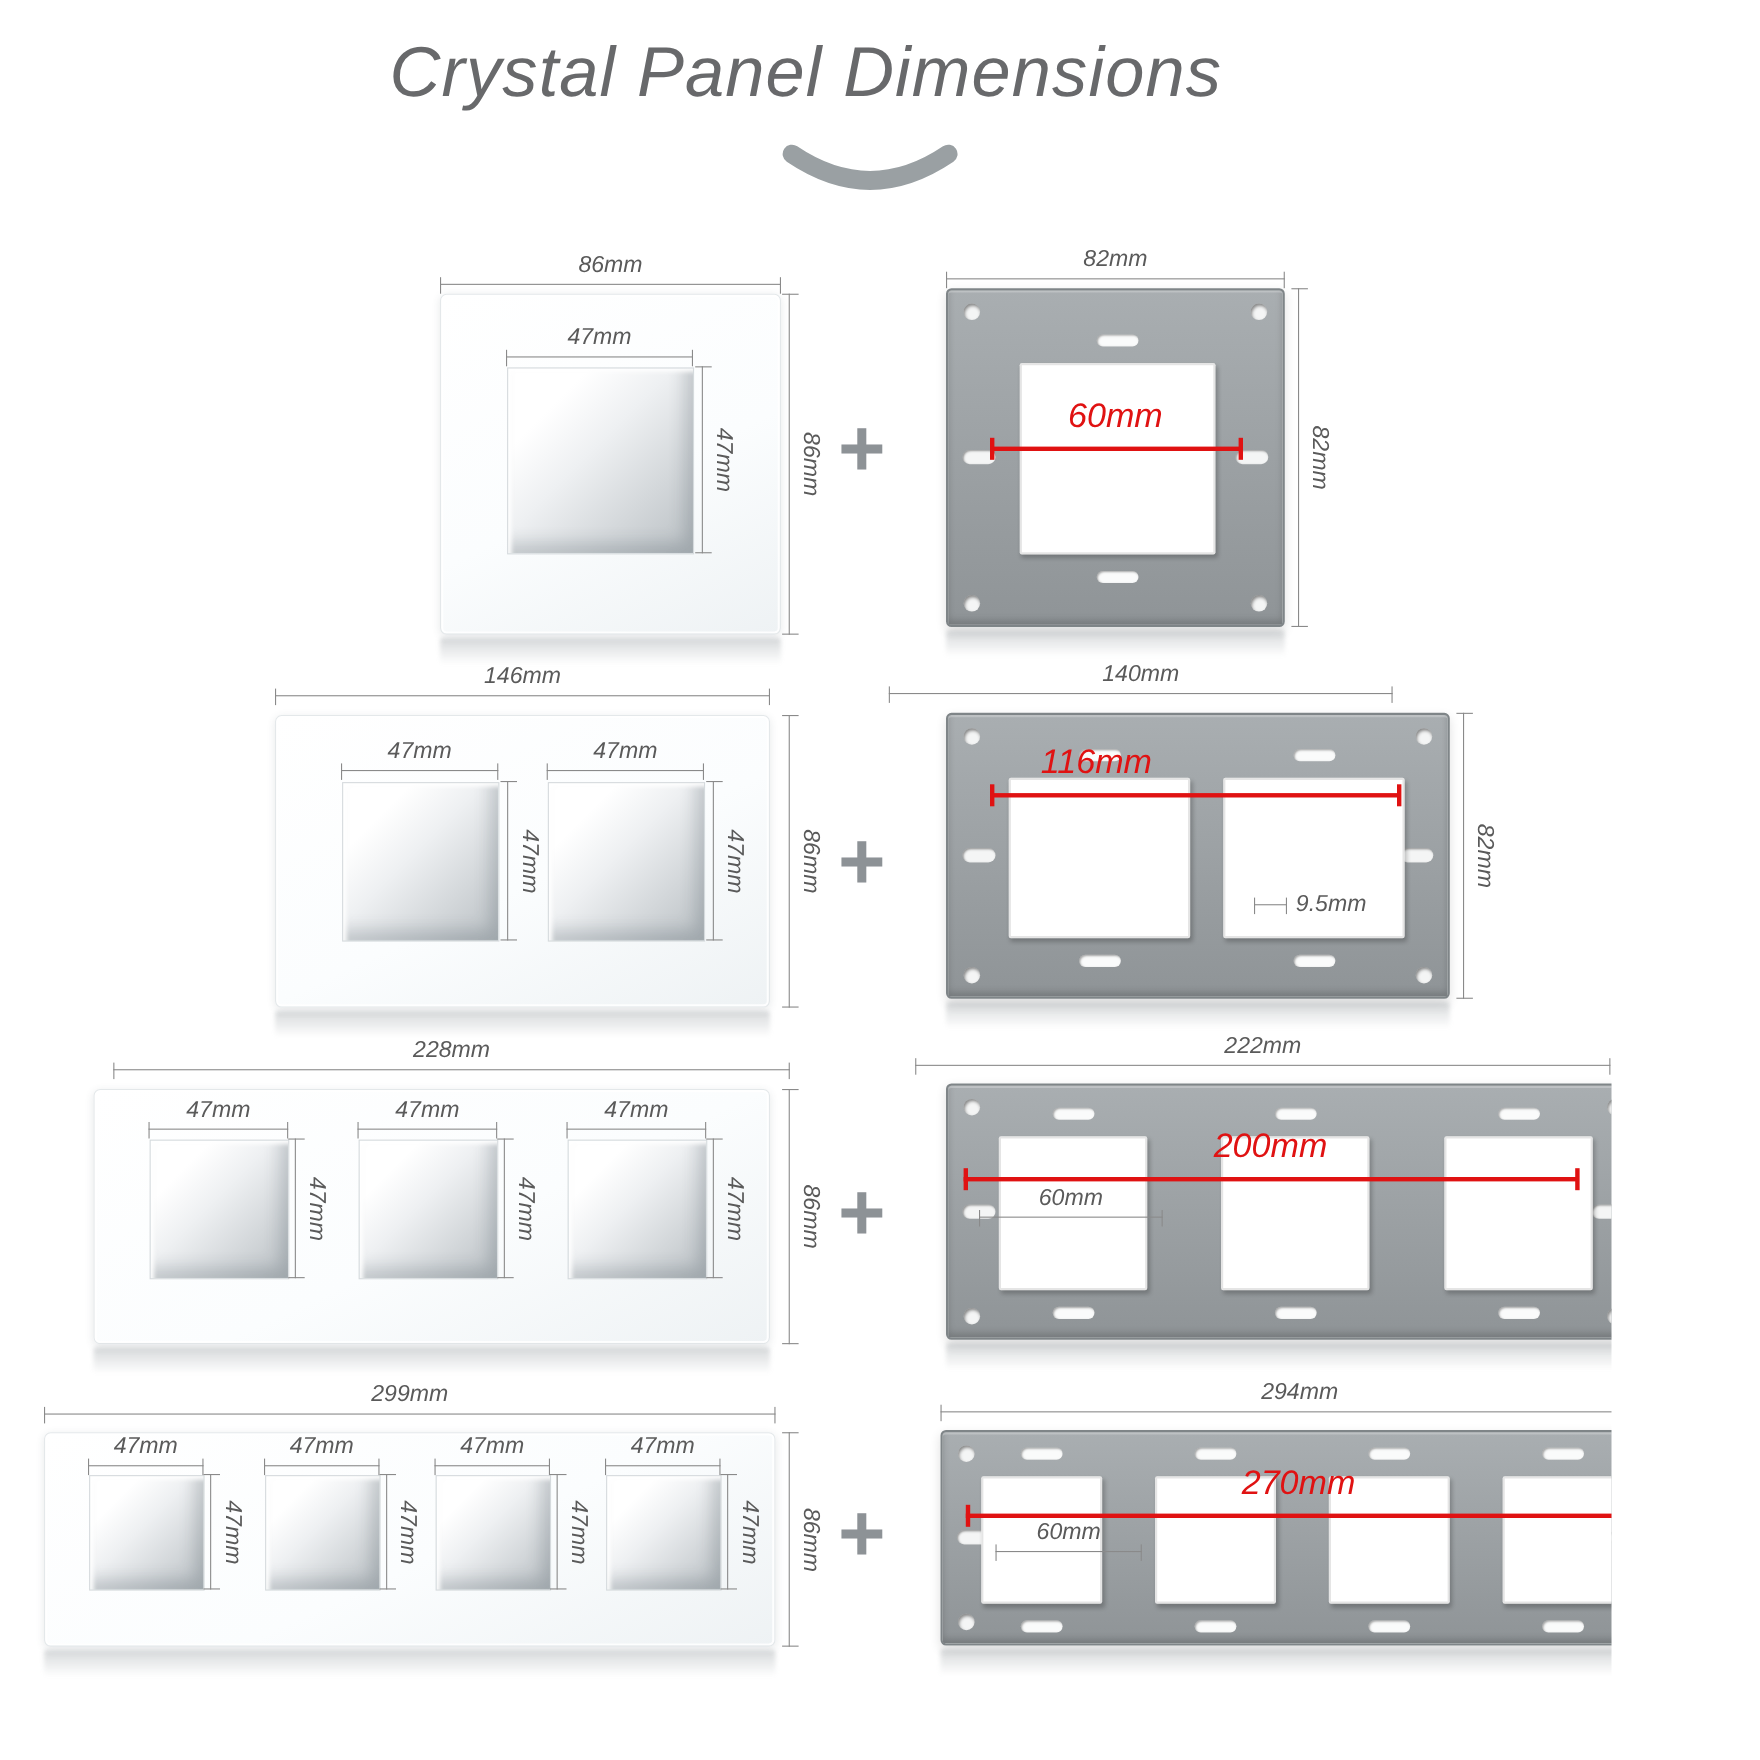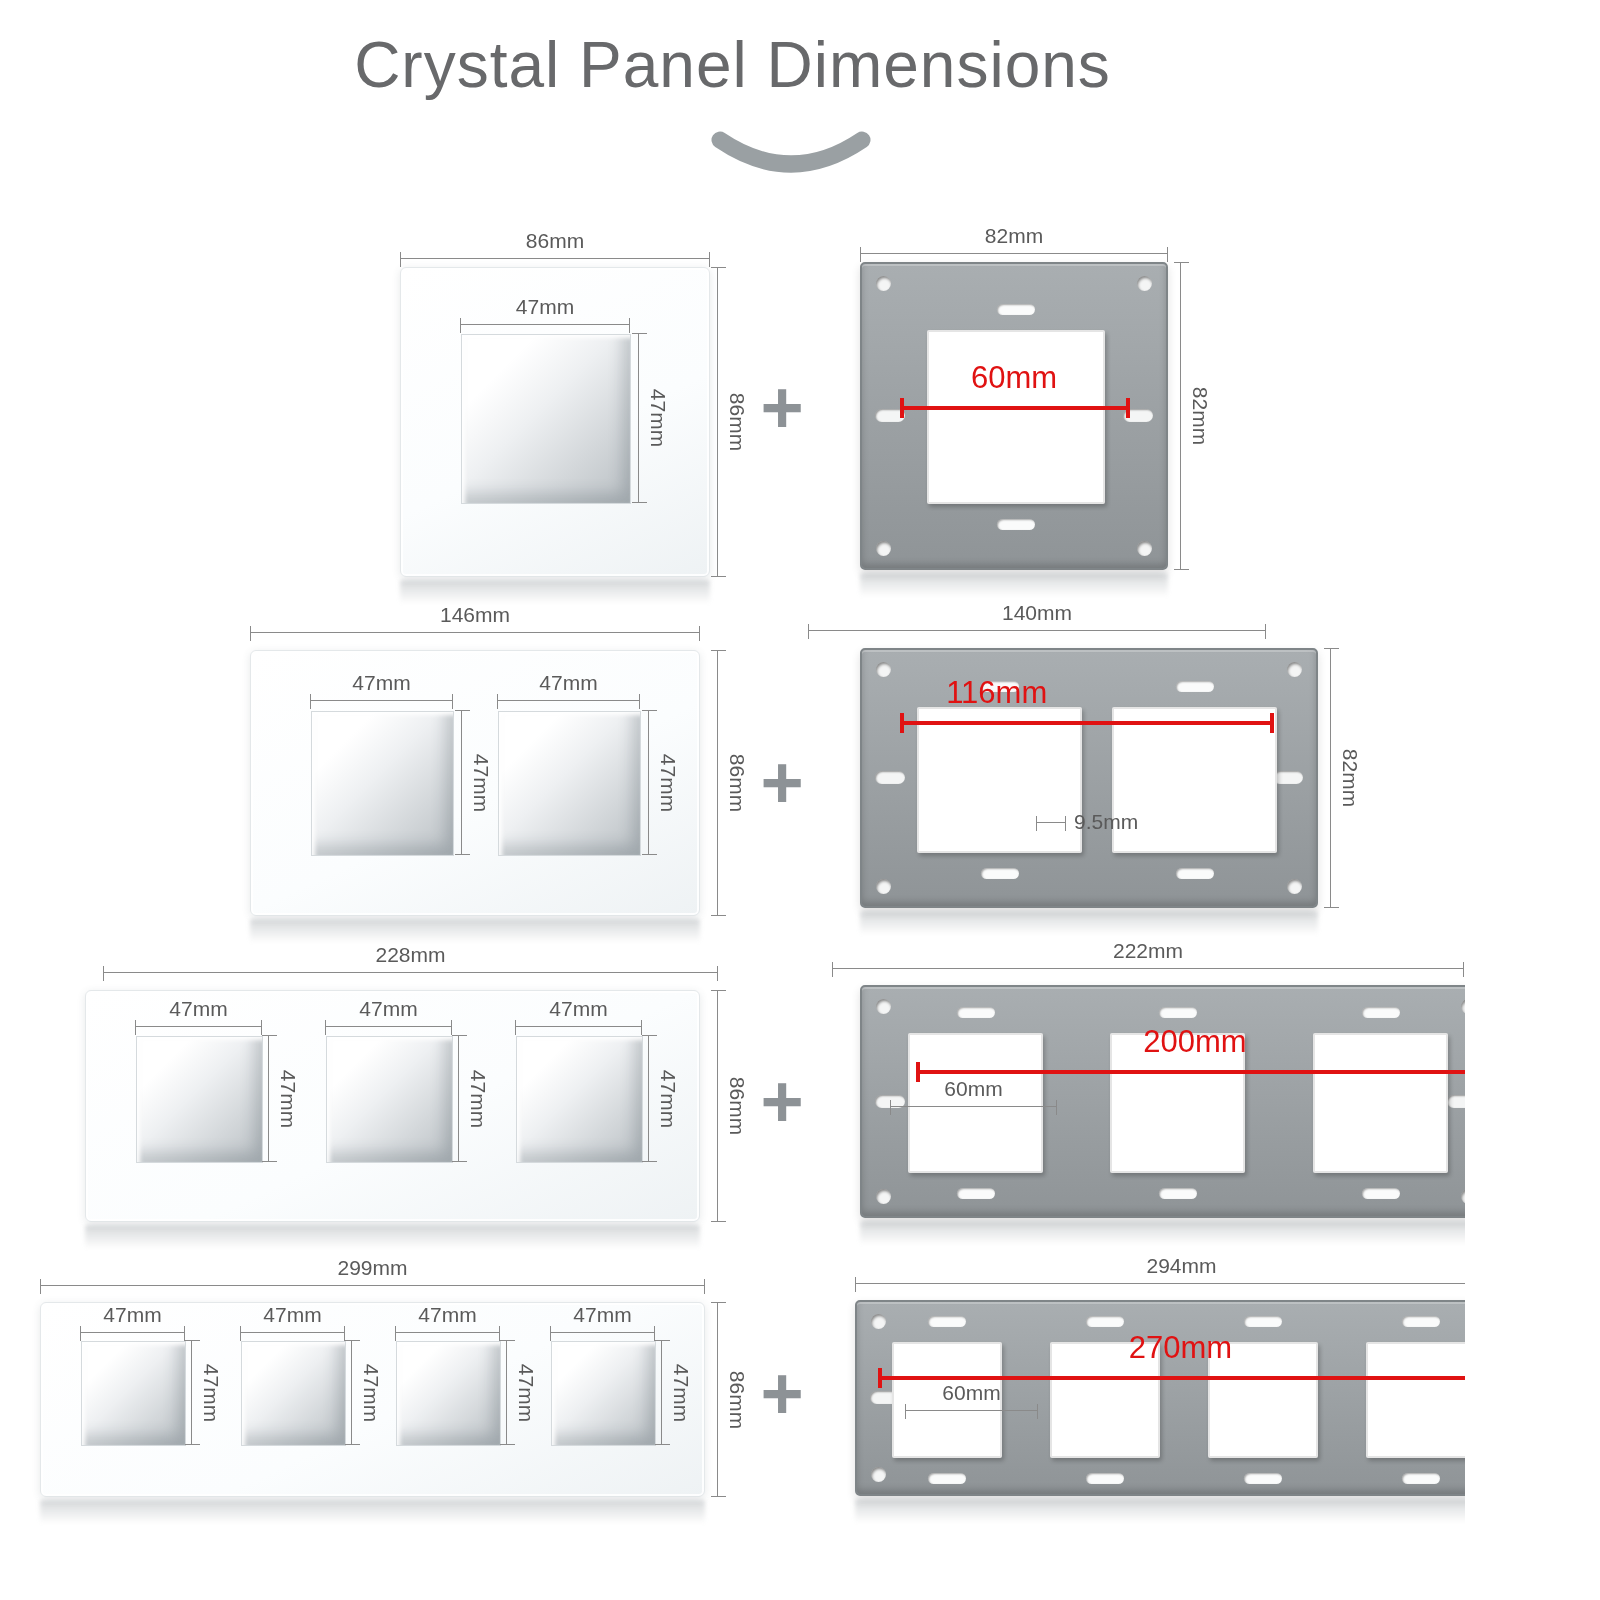--- a/index.html
+++ b/index.html
@@ -2,21 +2,21 @@
 <html style="--red: #e01212; --line: #8a8a8a; --txt: #5a5a5a;"><head>
 <meta charset="utf-8">
 <style>
   :root{
     --red:#e01212;
     --line:#8a8a8a;
     --txt:#5a5a5a;
   }
   *{margin:0;padding:0;box-sizing:border-box;}
   body{background:#ffffff;font-family:"Liberation Sans",sans-serif;}
-  .canvas{position:relative;width:1465px;height:1600px;background:#fff;overflow:hidden;}
+  .canvas{position:relative;width:1465px;height:1600px;background:#fff;overflow:hidden;font-style:italic;}
   .title{position:absolute;top:28px;left:0;width:100%;text-align:center;font-size:64px;color:#68696b;font-weight:400;letter-spacing:1px;}
   .swoosh{position:absolute;left:705px;top:126px;}
   
   .panel{position:absolute;background:linear-gradient(155deg,#ffffff 0%,#fbfdfe 55%,#eef2f4 100%);
          border:1px solid #e4e8ea;border-radius:6px;
          box-shadow:0 2px 8px rgba(60,70,80,.12), inset 0 0 0 2px rgba(255,255,255,.85);}
   .cutout{position:absolute;border:1px solid #d5dadd;
           background:linear-gradient(135deg,#ffffff 22%,#eef0f2 45%,#b9bfc3 100%);
           box-shadow:inset 3px 3px 4px rgba(255,255,255,.95), inset -8px -10px 14px rgba(70,80,90,.22);}
   
@@ -146,21 +146,21 @@
       <div class="screw bl"></div>
       <div class="screw br"></div>
       <div class="oval l"></div>
       <div class="oval r"></div>
       <div class="hole" style="left:55px;top:57px;width:165px;height:146px;"></div>
       <div class="hole" style="left:250px;top:57px;width:165px;height:146px;"></div>
     </div>
     <div class="reddim lab-left" style="left:900px;top:721px;width:372px;">
         <span>116mm</span>
       </div>
-    <div class="hdim" style="left:1036px;top:822px;width:30px;">
+    <div class="hdim" style="left:1140px;top:822px;width:30px;">
         <span class="side">9.5mm</span>
       </div>
     <div class="vdim" style="left:1330px;top:648px;height:260px;">
         <span>82mm</span>
       </div>
     <div class="refl" style="left:860px;top:911px;width:458px;"></div>
   </section>
 
   <section>
     <div class="hdim" style="left:103px;top:972px;width:615px;">
@@ -203,21 +203,21 @@
       <div class="screw tl"></div>
       <div class="screw tr"></div>
       <div class="screw bl"></div>
       <div class="screw br"></div>
       <div class="oval l"></div>
       <div class="oval r"></div>
       <div class="hole" style="left:46px;top:46px;width:135px;height:140px;"></div>
       <div class="hole" style="left:248px;top:46px;width:135px;height:140px;"></div>
       <div class="hole" style="left:451px;top:46px;width:135px;height:140px;"></div>
     </div>
-    <div class="reddim" style="left:916px;top:1070px;width:558px;">
+    <div class="reddim" style="left:876px;top:1070px;width:558px;">
         <span>200mm</span>
       </div>
     <div class="hdim" style="left:890px;top:1106px;width:167px;">
         <span>60mm</span>
       </div>
     <div class="vdim" style="left:1504px;top:985px;height:233px;">
         <span>82mm</span>
       </div>
     <div class="refl" style="left:860px;top:1221px;width:632px;"></div>
   </section>

